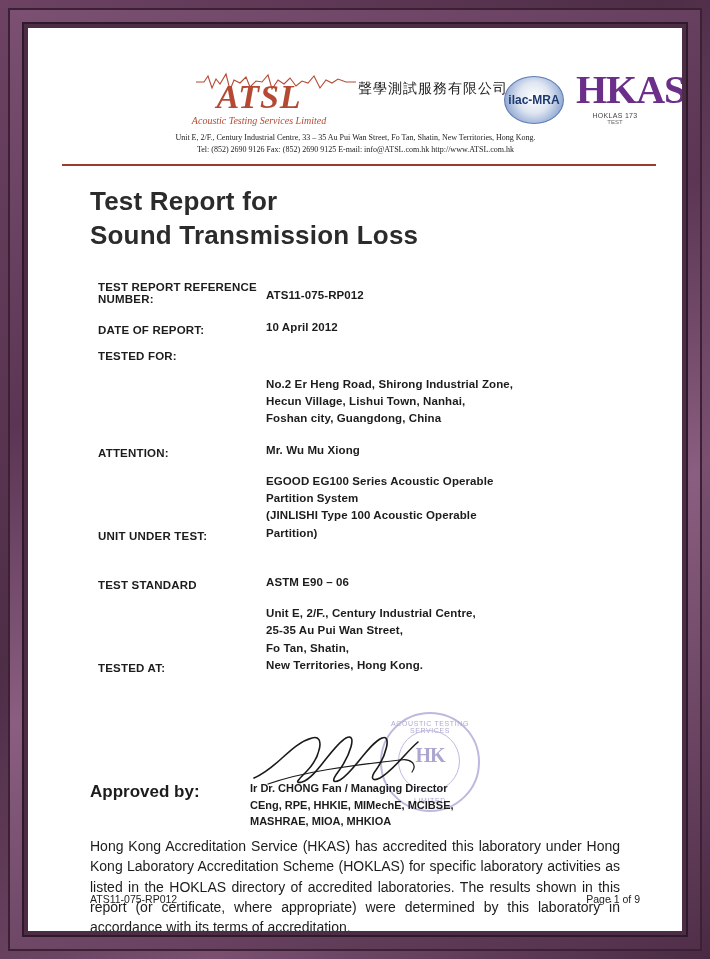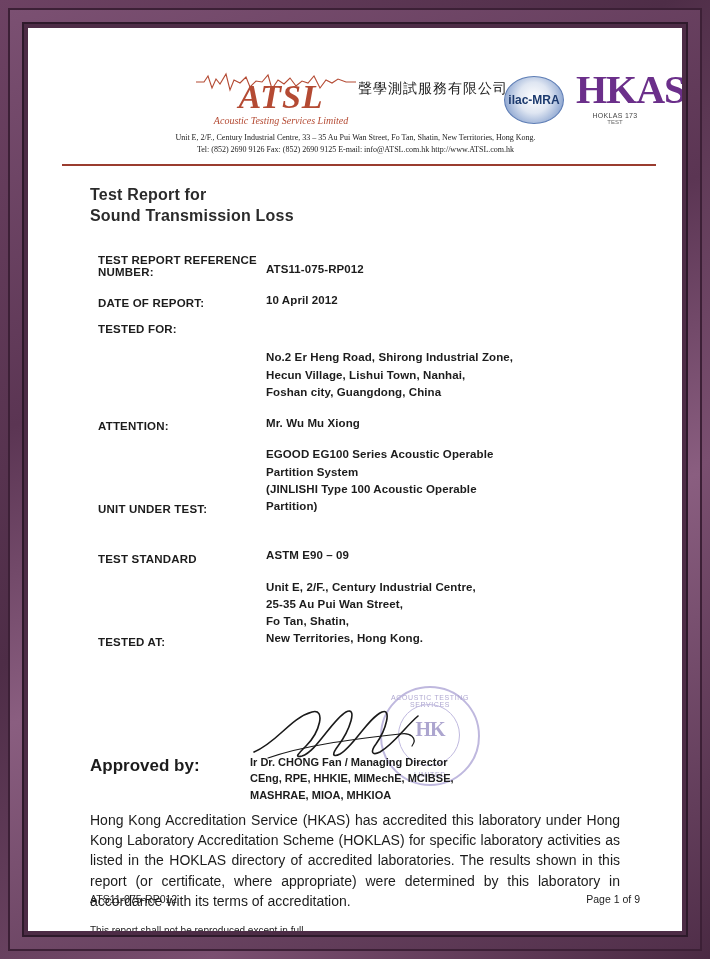--- a/index.html
+++ b/index.html
@@ -47,21 +47,21 @@
   }
   
   .header {
     position: relative;
     height: 104px;
     padding: 14px 26px 0 26px;
     box-sizing: border-box;
   }
   .atsl-logo {
     position: absolute;
-    left: 178px; top: 52px;
+    left: 156px; top: 52px;
     width: 150px;
     text-align: center;
   }
   .atsl-word {
     font-family: "Liberation Serif", serif;
     font-size: 34px;
     font-weight: bold;
     font-style: italic;
     color: #b44a33;
     letter-spacing: 1px;
@@ -141,21 +141,21 @@
     left: 34px; right: 26px;
     top: 136px;
     border-top: 2px solid #9a3c2f;
   }
   
   .title-block {
     margin: 52px 0 0 62px;
     color: #2b2b2b;
   }
   .title-block div {
-    font-size: 16px;
+    font-size: 26px;
     font-weight: bold;
     line-height: 1.32;
     letter-spacing: 0.2px;
   }
   
   .fields {
     margin: 28px 0 0 70px;
     font-size: 11.5px;
     color: #1c1c1c;
   }
@@ -342,21 +342,21 @@
         <div class="field-value block" style="white-space: pre-line;">EGOOD  EG100  Series  Acoustic  Operable
 Partition System
 (JINLISHI   Type   100   Acoustic   Operable
 Partition)</div>
       </div>
 
       <div class="spacer-md"></div>
 
       <div class="field-row">
         <div class="field-label">TEST STANDARD</div>
-        <div class="field-value">ASTM E90 – 09</div>
+        <div class="field-value">ASTM E90 – 06</div>
       </div>
 
       <div class="field-row">
         <div class="field-label">TESTED AT:</div>
         <div class="field-value block" style="white-space: pre-line;">Unit E, 2/F., Century Industrial Centre,
 25-35 Au Pui Wan Street,
 Fo Tan, Shatin,
 New Territories, Hong Kong.</div>
       </div>
     </div>

